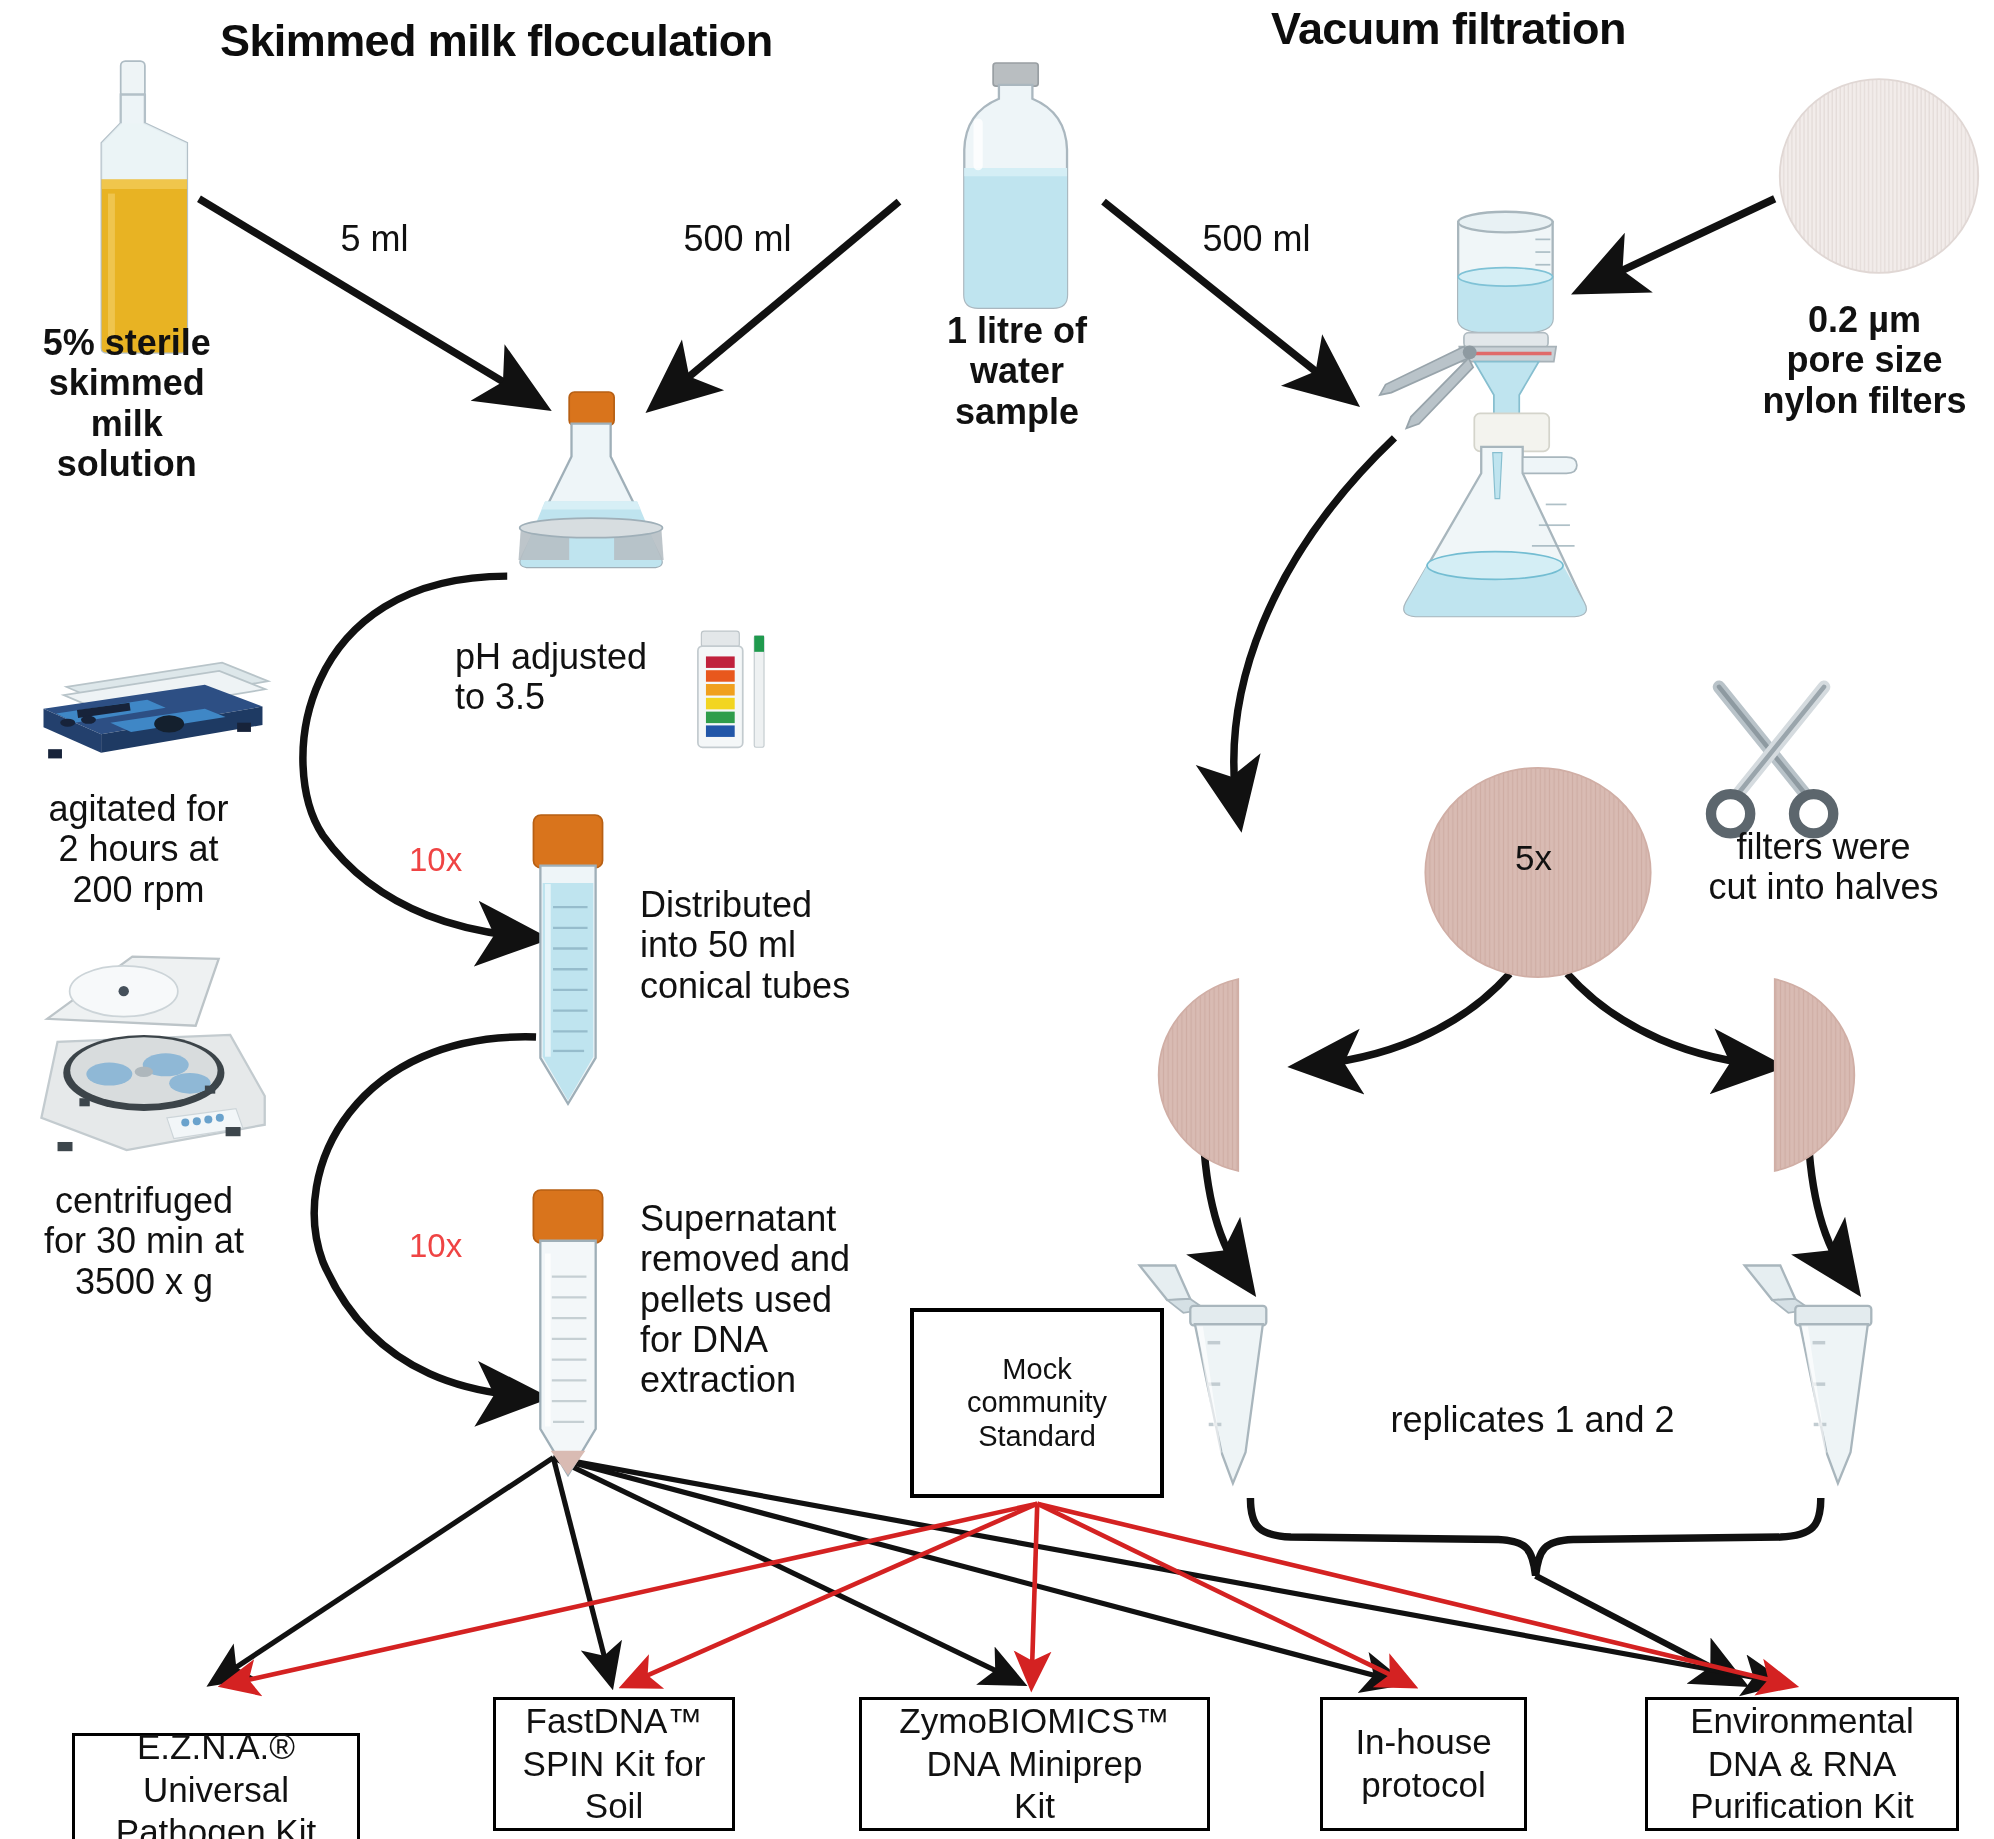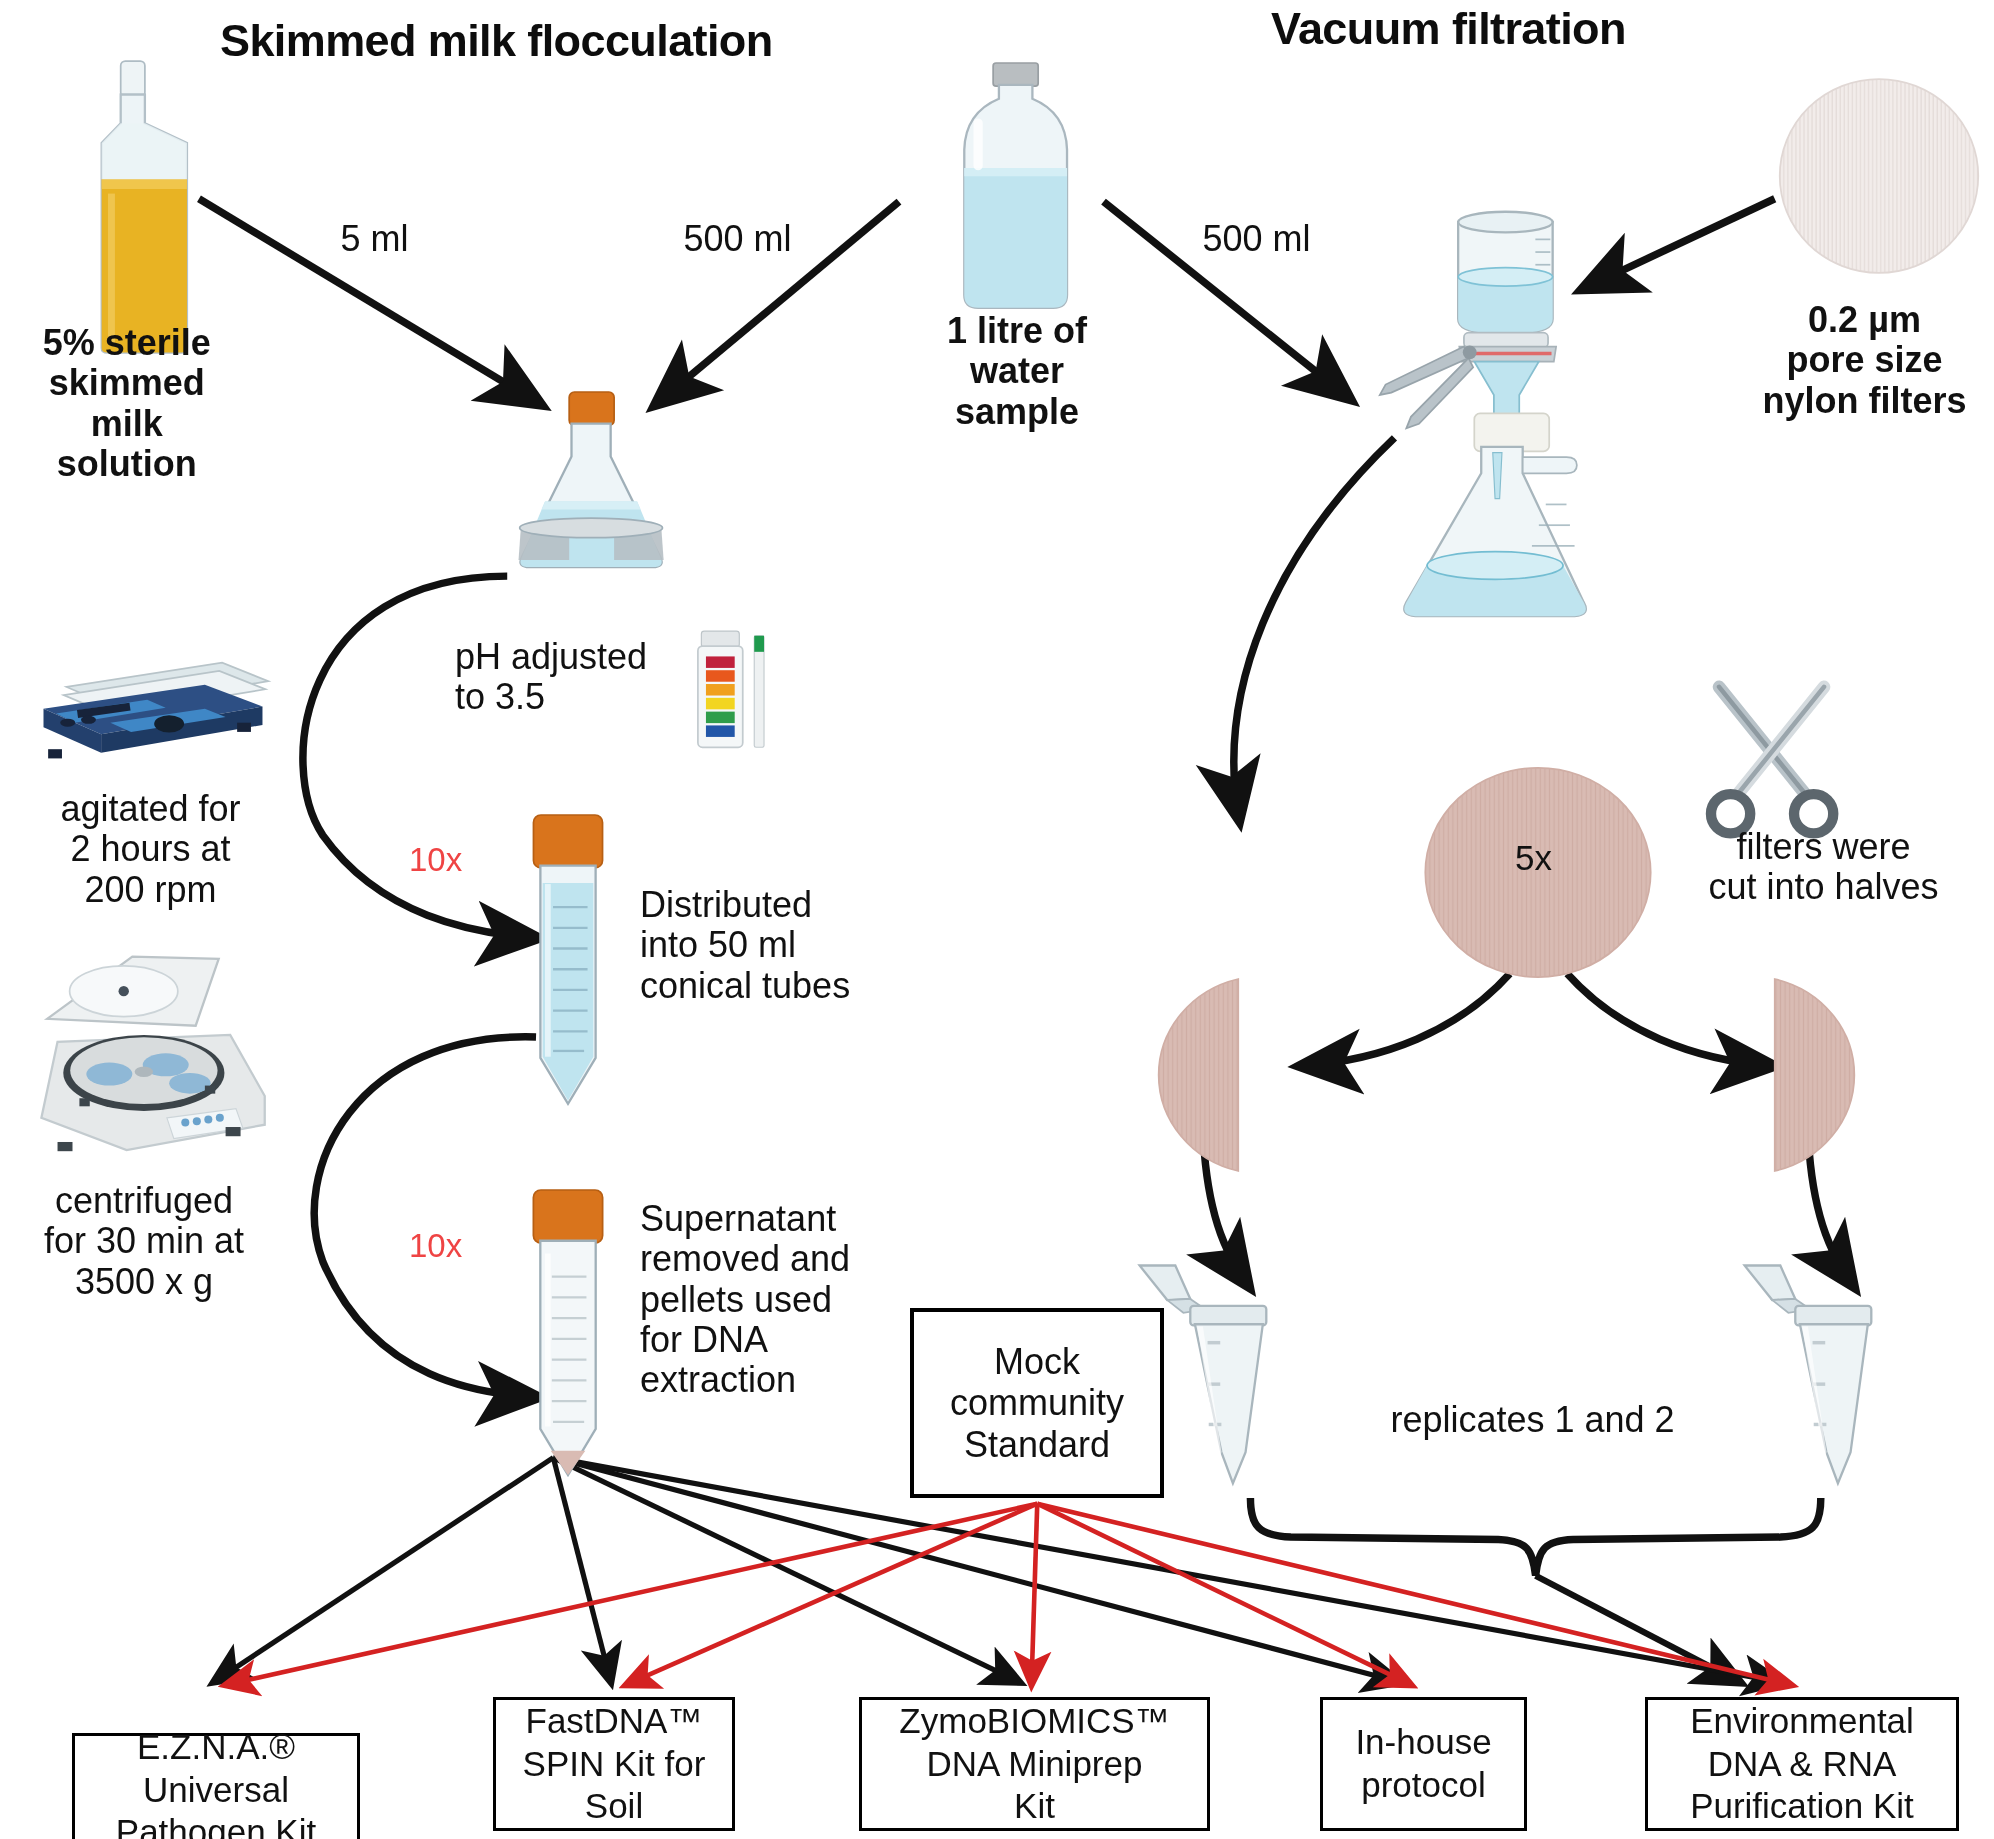--- a/index.html
+++ b/index.html
@@ -9,21 +9,21 @@
   .ttl{font-weight:bold;font-size:45px;color:#0d0d0d;white-space:nowrap;letter-spacing:-0.6px;}
   .lbl{font-size:36px;color:#111;line-height:1.12;text-align:center;}
   .lbl-b{font-size:36px;color:#111;line-height:1.12;text-align:center;font-weight:bold;}
   .lbl-l{font-size:36px;color:#111;line-height:1.12;text-align:left;}
   .mult{font-size:33px;color:#ef4444;}
   .kitbox{border:3.5px solid #000;background:#fff;box-sizing:border-box;
           display:flex;align-items:center;justify-content:center;text-align:center;
           font-size:35px;line-height:1.22;color:#111;padding:2.3px 3.5px;}
   .mockbox{border:4px solid #000;background:#fff;box-sizing:border-box;
            display:flex;align-items:center;justify-content:center;text-align:center;
-           font-size:36px;line-height:1.15;color:#111;}
+           font-size:29px;line-height:1.15;color:#111;}
   svg{position:absolute;left:0;top:0;overflow:visible;}
 </style>
 </head>
 <body>
 
 <div id="stage">
 
   <svg width="1995" height="1839" viewBox="0 0 3462 3192">
     <defs>
       <marker id="ah" markerWidth="9" markerHeight="9" refX="7.4" refY="4.5" orient="auto">
@@ -162,21 +162,21 @@
       <polygon points="42,108 200,84 232,98 74,124" fill="#3f87c6"></polygon>
       <polygon points="136,124 300,100 336,114 172,140" fill="#3f87c6"></polygon>
       <rect x="78" y="102" width="92" height="14" fill="#17233a" transform="rotate(-8 78 102)"></rect>
       <ellipse cx="62" cy="124" rx="13" ry="7" fill="#17233a"></ellipse>
       <ellipse cx="98" cy="119" rx="13" ry="7" fill="#17233a"></ellipse>
       <ellipse cx="238" cy="126" rx="26" ry="15" fill="#14202e"></ellipse>
       <rect x="28" y="170" width="24" height="16" fill="#17233a"></rect>
       <rect x="356" y="124" width="24" height="16" fill="#17233a"></rect>
     </svg>
   </div>
-  <div class="abs lbl" style="left:0px;top:789px;width:277px;white-space:pre-line;padding-left:12px;">agitated for
+  <div class="abs lbl" style="left:0px;top:789px;width:277px;white-space:pre-line;">agitated for
 2 hours at
 200 rpm</div>
 
   <div class="abs" style="left:23px;top:945px;width:259px;height:219px;">
     <svg width="259" height="219" viewBox="0 0 450 380">
       <polygon points="42,128 190,20 340,24 300,140" fill="#eef1f2" stroke="#bcc4c8" stroke-width="4"></polygon>
       <ellipse cx="175" cy="80" rx="94" ry="44" fill="#f7f9fa" stroke="#ccd4d8" stroke-width="3"></ellipse>
       <circle cx="175" cy="80" r="9" fill="#45505a"></circle>
       <polygon points="32,300 60,168 360,156 420,262 420,312 180,356" fill="#e6e9ea" stroke="#c3cbcf" stroke-width="4"></polygon>
       <ellipse cx="210" cy="222" rx="140" ry="66" fill="#3c4449"></ellipse>

